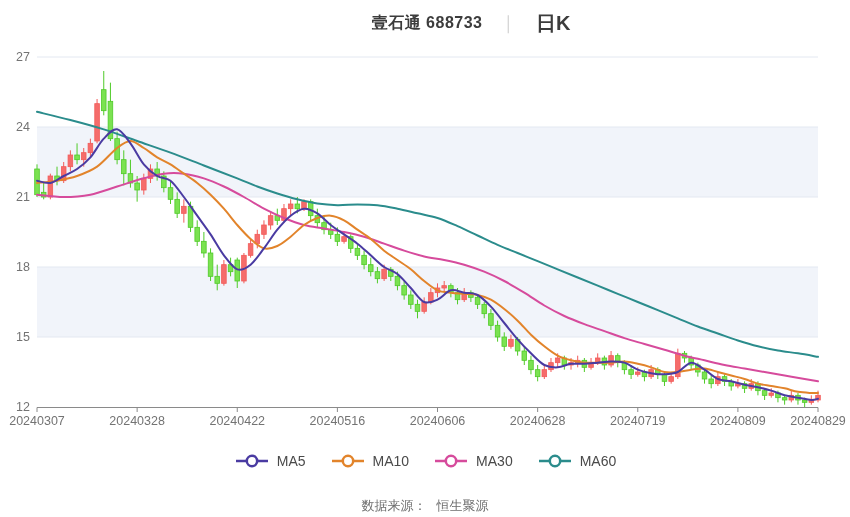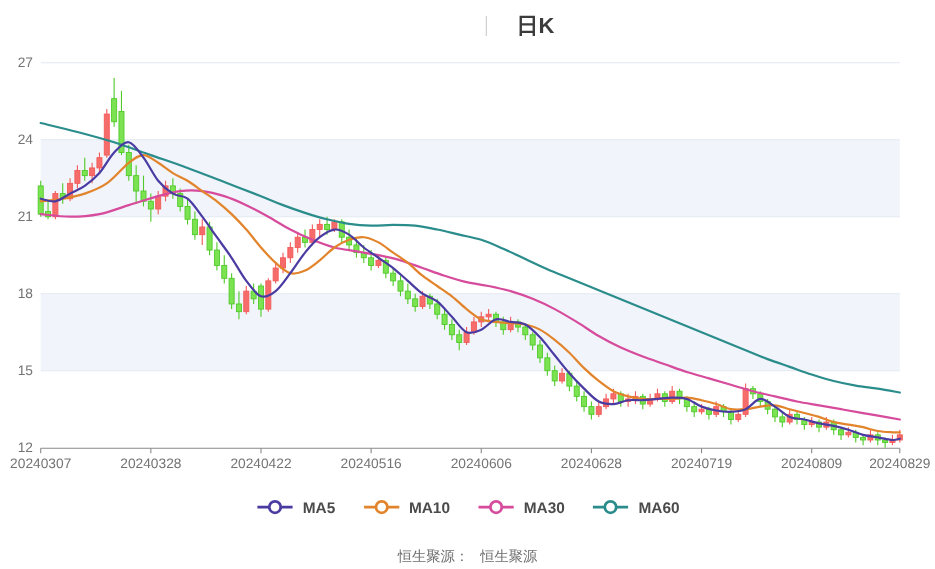--- a/index.html
+++ b/index.html
@@ -4,30 +4,31 @@
 <style>
   html,body{margin:0;padding:0;background:#ffffff;}
   body{width:850px;height:517px;position:relative;font-family:"Liberation Sans","DejaVu Sans",sans-serif;overflow:hidden;}
   .title-row{position:absolute;top:10px;left:0;width:100%;display:flex;justify-content:center;align-items:center;}
   .title-inner{display:flex;align-items:center;gap:22px;transform:translateX(46px);}
   .title-name{font-size:16px;font-weight:700;color:#3c3c3c;letter-spacing:0.5px;}
   .title-sep{font-size:15px;color:#cfcfcf;font-weight:400;}
   .title-period{font-size:20px;font-weight:600;color:#3c3c3c;}
   #plot{position:absolute;top:40px;left:0;}
   .legend-row{position:absolute;top:453px;left:0;width:100%;display:flex;justify-content:center;align-items:center;gap:24px;}
-  .legend-item{display:flex;align-items:center;gap:7px;cursor:pointer;font-weight:bold;}
+  .legend-item{display:flex;align-items:center;gap:7px;cursor:pointer;}
   .legend-label{font-size:14px;color:#4a4a4a;}
   .footer-row{position:absolute;top:497px;left:0;width:100%;display:flex;justify-content:center;align-items:center;gap:10px;}
   .footer-text{font-size:13px;color:#6e6e6e;}
 </style>
 </head>
 <body>
 
 <div class="title-row">
   <div class="title-inner">
+    <span class="title-name">壹石通 688733</span>
     <span class="title-sep">│</span>
     <span class="title-period">日K</span>
   </div>
 </div>
 
 <svg id="plot" width="850" height="400">
     <rect x="37" y="87" width="781" height="70" fill="#f1f4fa"></rect>
     <rect x="37" y="227" width="781" height="70" fill="#f1f4fa"></rect>
     <line x1="37" x2="818" y1="17" y2="17" stroke="#e3e8f1" stroke-width="1"></line>
     <line x1="37" x2="818" y1="87" y2="87" stroke="#e3e8f1" stroke-width="1"></line>
@@ -326,15 +327,15 @@
     <div class="legend-item">
       <svg width="36" height="16">
         <line x1="2" y1="8" x2="34" y2="8" stroke="#2b8c8c" stroke-width="2.5"></line>
         <circle cx="18" cy="8" r="5.2" fill="#ffffff" stroke="#2b8c8c" stroke-width="2.5"></circle>
       </svg>
       <span class="legend-label">MA60</span>
     </div>
   </div>
 
 <div class="footer-row">
-  <span class="footer-text">恒生聚源：</span>
+  <span class="footer-text">数据来源：</span>
   <span class="footer-text">恒生聚源</span>
 </div>
 
 </body></html>

